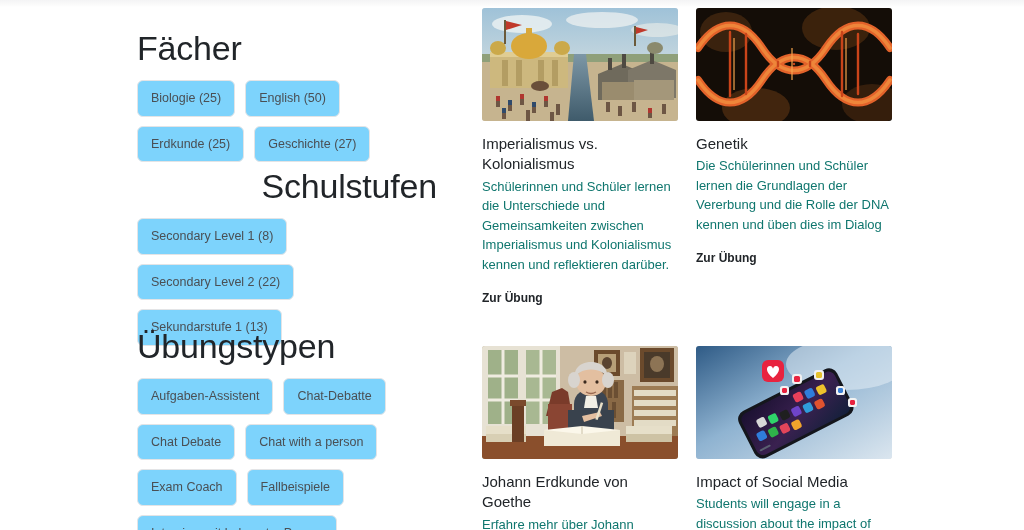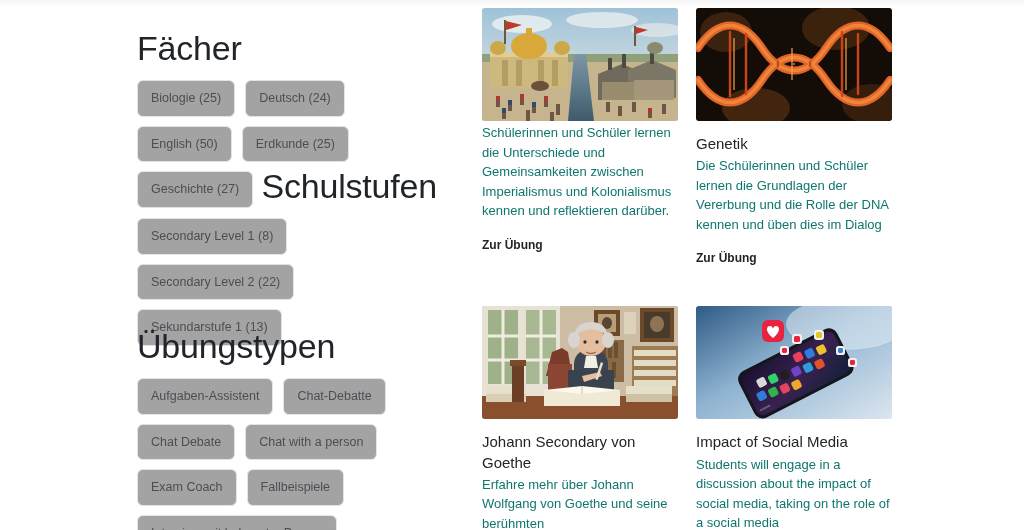--- a/index.html
+++ b/index.html
@@ -55,21 +55,21 @@
     display: flex;
     flex-wrap: wrap;
     gap: 9px 10px;
     margin-top: 13px;
     width: 300px;
   }
 
   .chip {
     border: 1px solid #e3e4e6;
     border-radius: 6px;
-    background: #a3a3a3;
+    background: #7dd3fc;
     color: #4a4f54;
     font-size: 12.5px;
     line-height: 1;
     padding: 11px 13px;
     white-space: nowrap;
     cursor: pointer;
     font-family: "Liberation Sans", sans-serif;
   }
 
   
@@ -132,21 +132,20 @@
 <div class="top-strip"></div>
 
 <div class="page">
 
   <div class="filters">
 
     <div class="filter-group" id="group-faecher">
       <div class="group-title">Fächer</div>
       <div class="chips">
         <div class="chip">Biologie (25)</div>
-        <div class="chip">Deutsch (24)</div>
         <div class="chip">English (50)</div>
         <div class="chip">Erdkunde (25)</div>
         <div class="chip">Geschichte (27)</div>
       </div>
     </div>
 
     <div class="filter-group" id="group-stufen">
       <div class="group-title">Schulstufen</div>
       <div class="chips">
         <div class="chip">Secondary Level 1 (8)</div>
@@ -238,20 +237,21 @@
               <rect x="166" y="100" width="4" height="5"></rect>
           </g>
           <g fill="#2f4a6b">
             <rect x="26" y="92" width="4" height="5"></rect>
               <rect x="50" y="94" width="4" height="5"></rect>
             <rect x="20" y="100" width="4" height="5"></rect>
           </g>
           <ellipse cx="58" cy="78" rx="9" ry="5" fill="#6a4f3a"></ellipse>
         </svg>
       </div>
+      <div class="card-title">Imperialismus vs. Kolonialismus</div>
       <div class="card-desc">Schülerinnen und Schüler lernen die Unterschiede und Gemeinsamkeiten zwischen Imperialismus und Kolonialismus kennen und reflektieren darüber.</div>
       <a class="card-link" href="#">Zur Übung</a>
     </div>
 
     <div class="card">
       <div class="card-media">
         <svg viewBox="0 0 196 113" preserveAspectRatio="none" aria-hidden="true">
           <rect width="196" height="113" fill="#140d07"></rect>
           <ellipse cx="30" cy="24" rx="26" ry="20" fill="#5a3414" opacity=".55"></ellipse>
           <ellipse cx="140" cy="20" rx="34" ry="22" fill="#6b3c15" opacity=".45"></ellipse>
@@ -345,21 +345,21 @@
           <path d="M62 84 L100 80 L138 84 L100 88 Z" fill="#fbf7ea"></path>
           <line x1="100" y1="80" x2="100" y2="88" stroke="#c9c0a6" stroke-width="1"></line>
           <rect x="4" y="80" width="40" height="8" fill="#e6dfc9"></rect>
           <rect x="4" y="88" width="40" height="8" fill="#d8cfb4"></rect>
           <rect x="144" y="80" width="46" height="8" fill="#e6dfc9"></rect>
           <rect x="144" y="88" width="46" height="8" fill="#cdc2a4"></rect>
           <rect x="30" y="56" width="12" height="40" fill="#6b3f25"></rect>
           <path d="M28 54 L44 54 L44 60 L28 60 Z" fill="#7a4a2c"></path>
         </svg>
       </div>
-      <div class="card-title">Johann Secondary von Goethe</div>
+      <div class="card-title">Johann Erdkunde von Goethe</div>
       <div class="card-desc">Erfahre mehr über Johann Wolfgang von Goethe und seine berühmten</div>
 
     </div>
 
     <div class="card">
       <div class="card-media">
         <svg viewBox="0 0 196 113" preserveAspectRatio="none" aria-hidden="true">
           <defs>
             <linearGradient id="bg4" x1="0" y1="0" x2="1" y2="1">
               <stop offset="0%" stop-color="#2f5b86"></stop>

